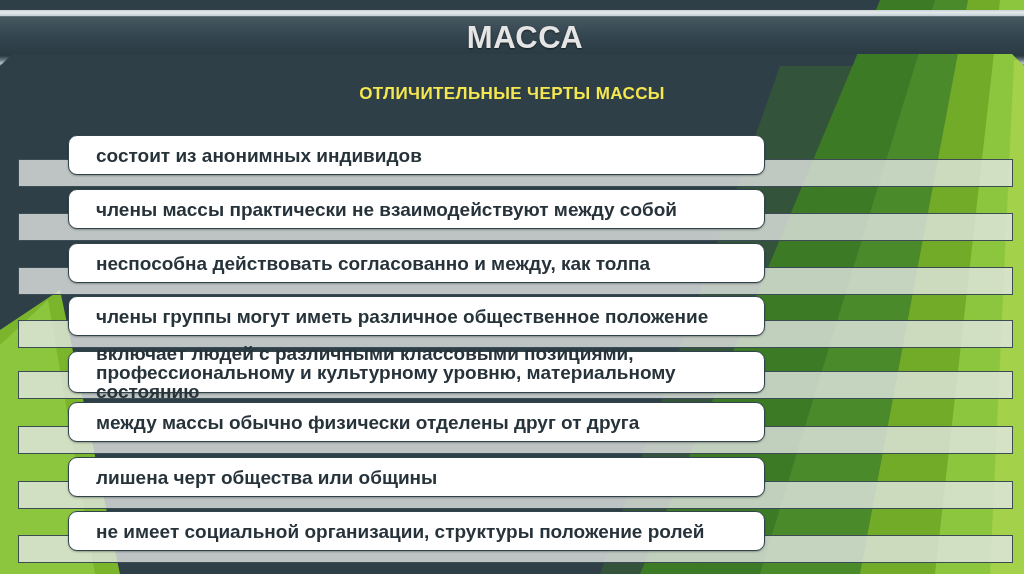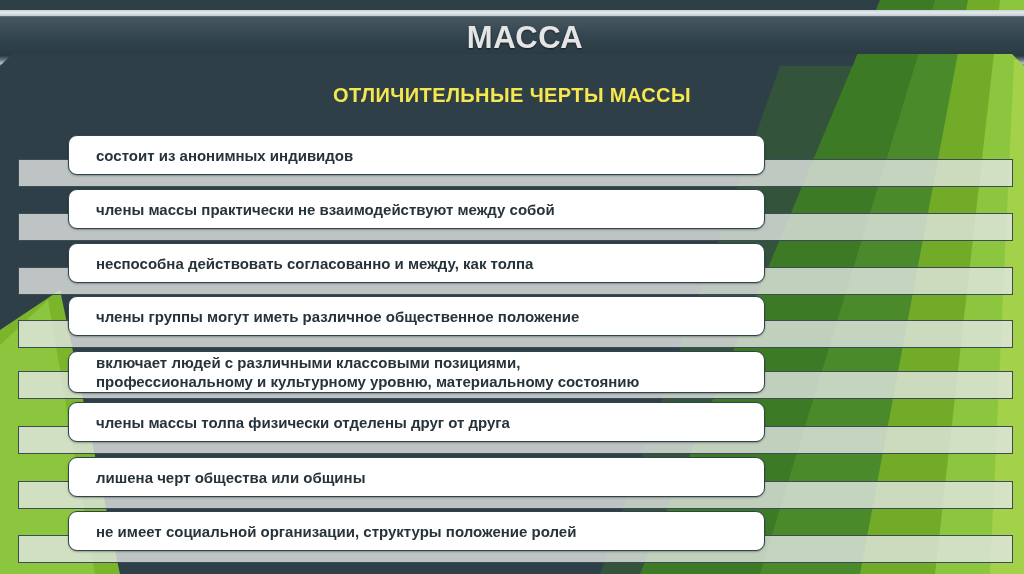--- a/index.html
+++ b/index.html
@@ -56,21 +56,21 @@
   }
 
   
   .subtitle {
     position: absolute;
     left: 0;
     top: 84px;
     width: 1024px;
     text-align: center;
     color: #f5e74f;
-    font-size: 20px;
+    font-size: 17px;
     font-weight: bold;
     letter-spacing: 0.4px;
     z-index: 6;
   }
 
   
   .list-layer {
     position: absolute;
     left: 0;
     top: 0;
@@ -100,21 +100,21 @@
     border: 1px solid #31434b;
     border-radius: 9px;
     box-sizing: border-box;
     box-shadow: 0 1px 2px rgba(0,0,0,0.30);
     display: flex;
     align-items: center;
     z-index: 3;
   }
   .white-box .label {
     color: #27333a;
-    font-size: 15px;
+    font-size: 19px;
     font-weight: bold;
     line-height: 19px;
     padding-left: 27px;
     padding-right: 10px;
     white-space: pre-line;
   }
 </style>
 </head>
 <body>
 
@@ -166,21 +166,21 @@
       <div class="gray-bar" style="top:24px;"></div>
       <div class="white-box" style="top:4px;height:42px;">
         <span class="label">включает людей с различными классовыми позициями,
 профессиональному и культурному уровню, материальному состоянию</span>
       </div>
     </div>
 
     <div class="row" style="top:402px;">
       <div class="gray-bar" style="top:24px;"></div>
       <div class="white-box" style="top:0px;height:40px;">
-        <span class="label">члены массы толпа физически отделены друг от друга</span>
+        <span class="label">между массы обычно физически отделены друг от друга</span>
       </div>
     </div>
 
     <div class="row" style="top:457px;">
       <div class="gray-bar" style="top:24px;"></div>
       <div class="white-box" style="top:0px;height:40px;align-items:center;">
         <span class="label">лишена черт общества или общины</span>
       </div>
     </div>
 

